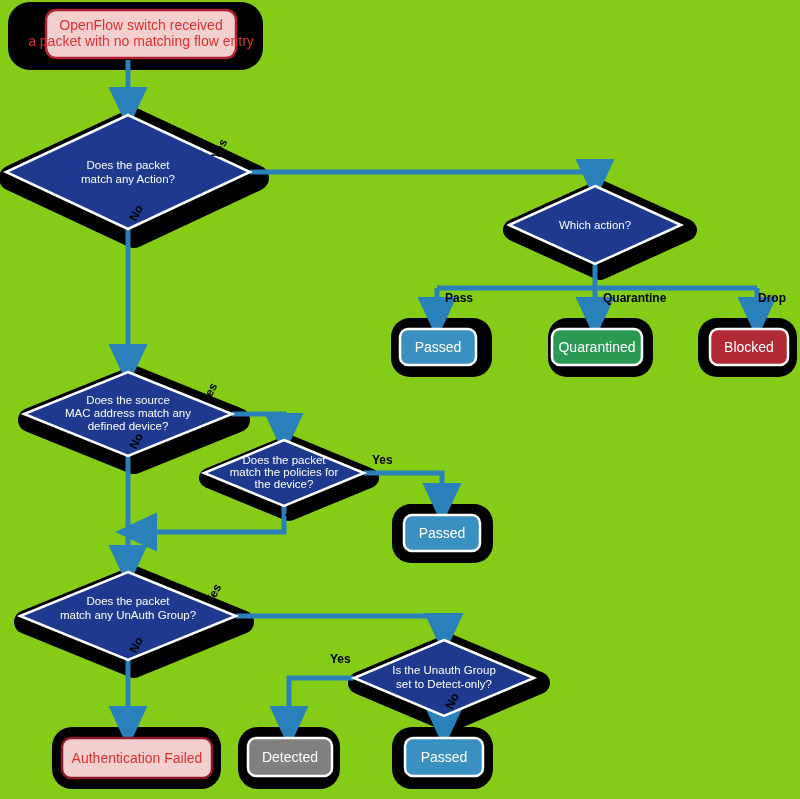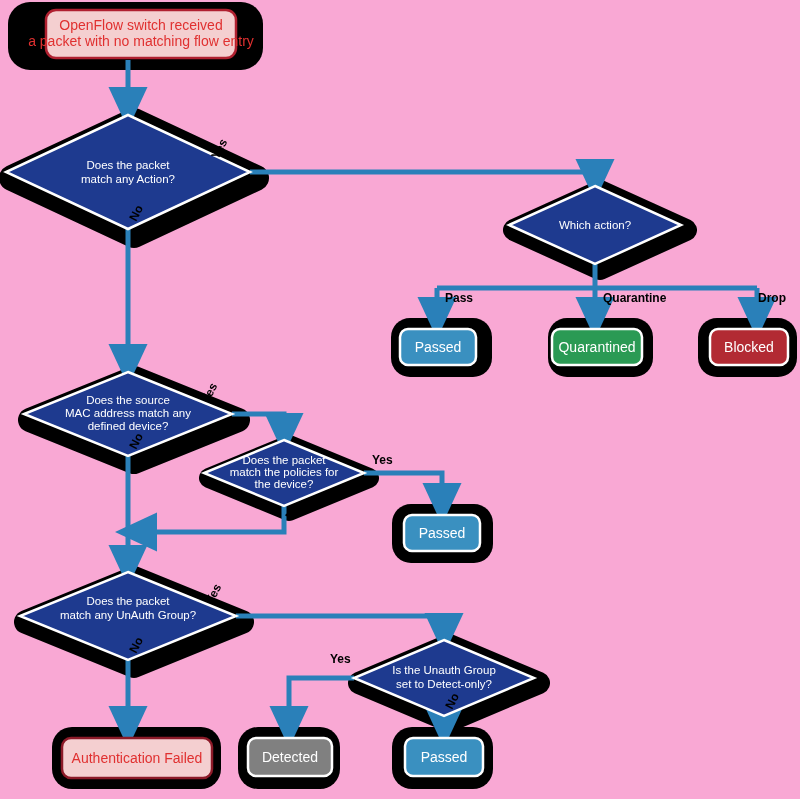--- a/index.html
+++ b/index.html
@@ -1,16 +1,16 @@
 <!DOCTYPE html>
 <html><head>
 <meta charset="utf-8">
 <style>
   html,body{margin:0;padding:0;background:#ffffff;}
-  #canvas{position:relative;width:800px;height:799px;background:#f9a8d4;
+  #canvas{position:relative;width:800px;height:799px;background:#84cc16;
           font-family:"Liberation Sans", sans-serif;overflow:hidden;}
   svg{display:block;}
   .node-text{fill:#ffffff;font-family:"Liberation Sans",sans-serif;font-size:11.5px;text-anchor:middle;}
   .edge-label{font-family:"Liberation Sans",sans-serif;font-size:12px;font-weight:bold;fill:#000000;}
   .term-text{font-family:"Liberation Sans",sans-serif;font-size:14px;text-anchor:middle;}
 </style>
 </head>
 <body>
 
 <div id="canvas">

